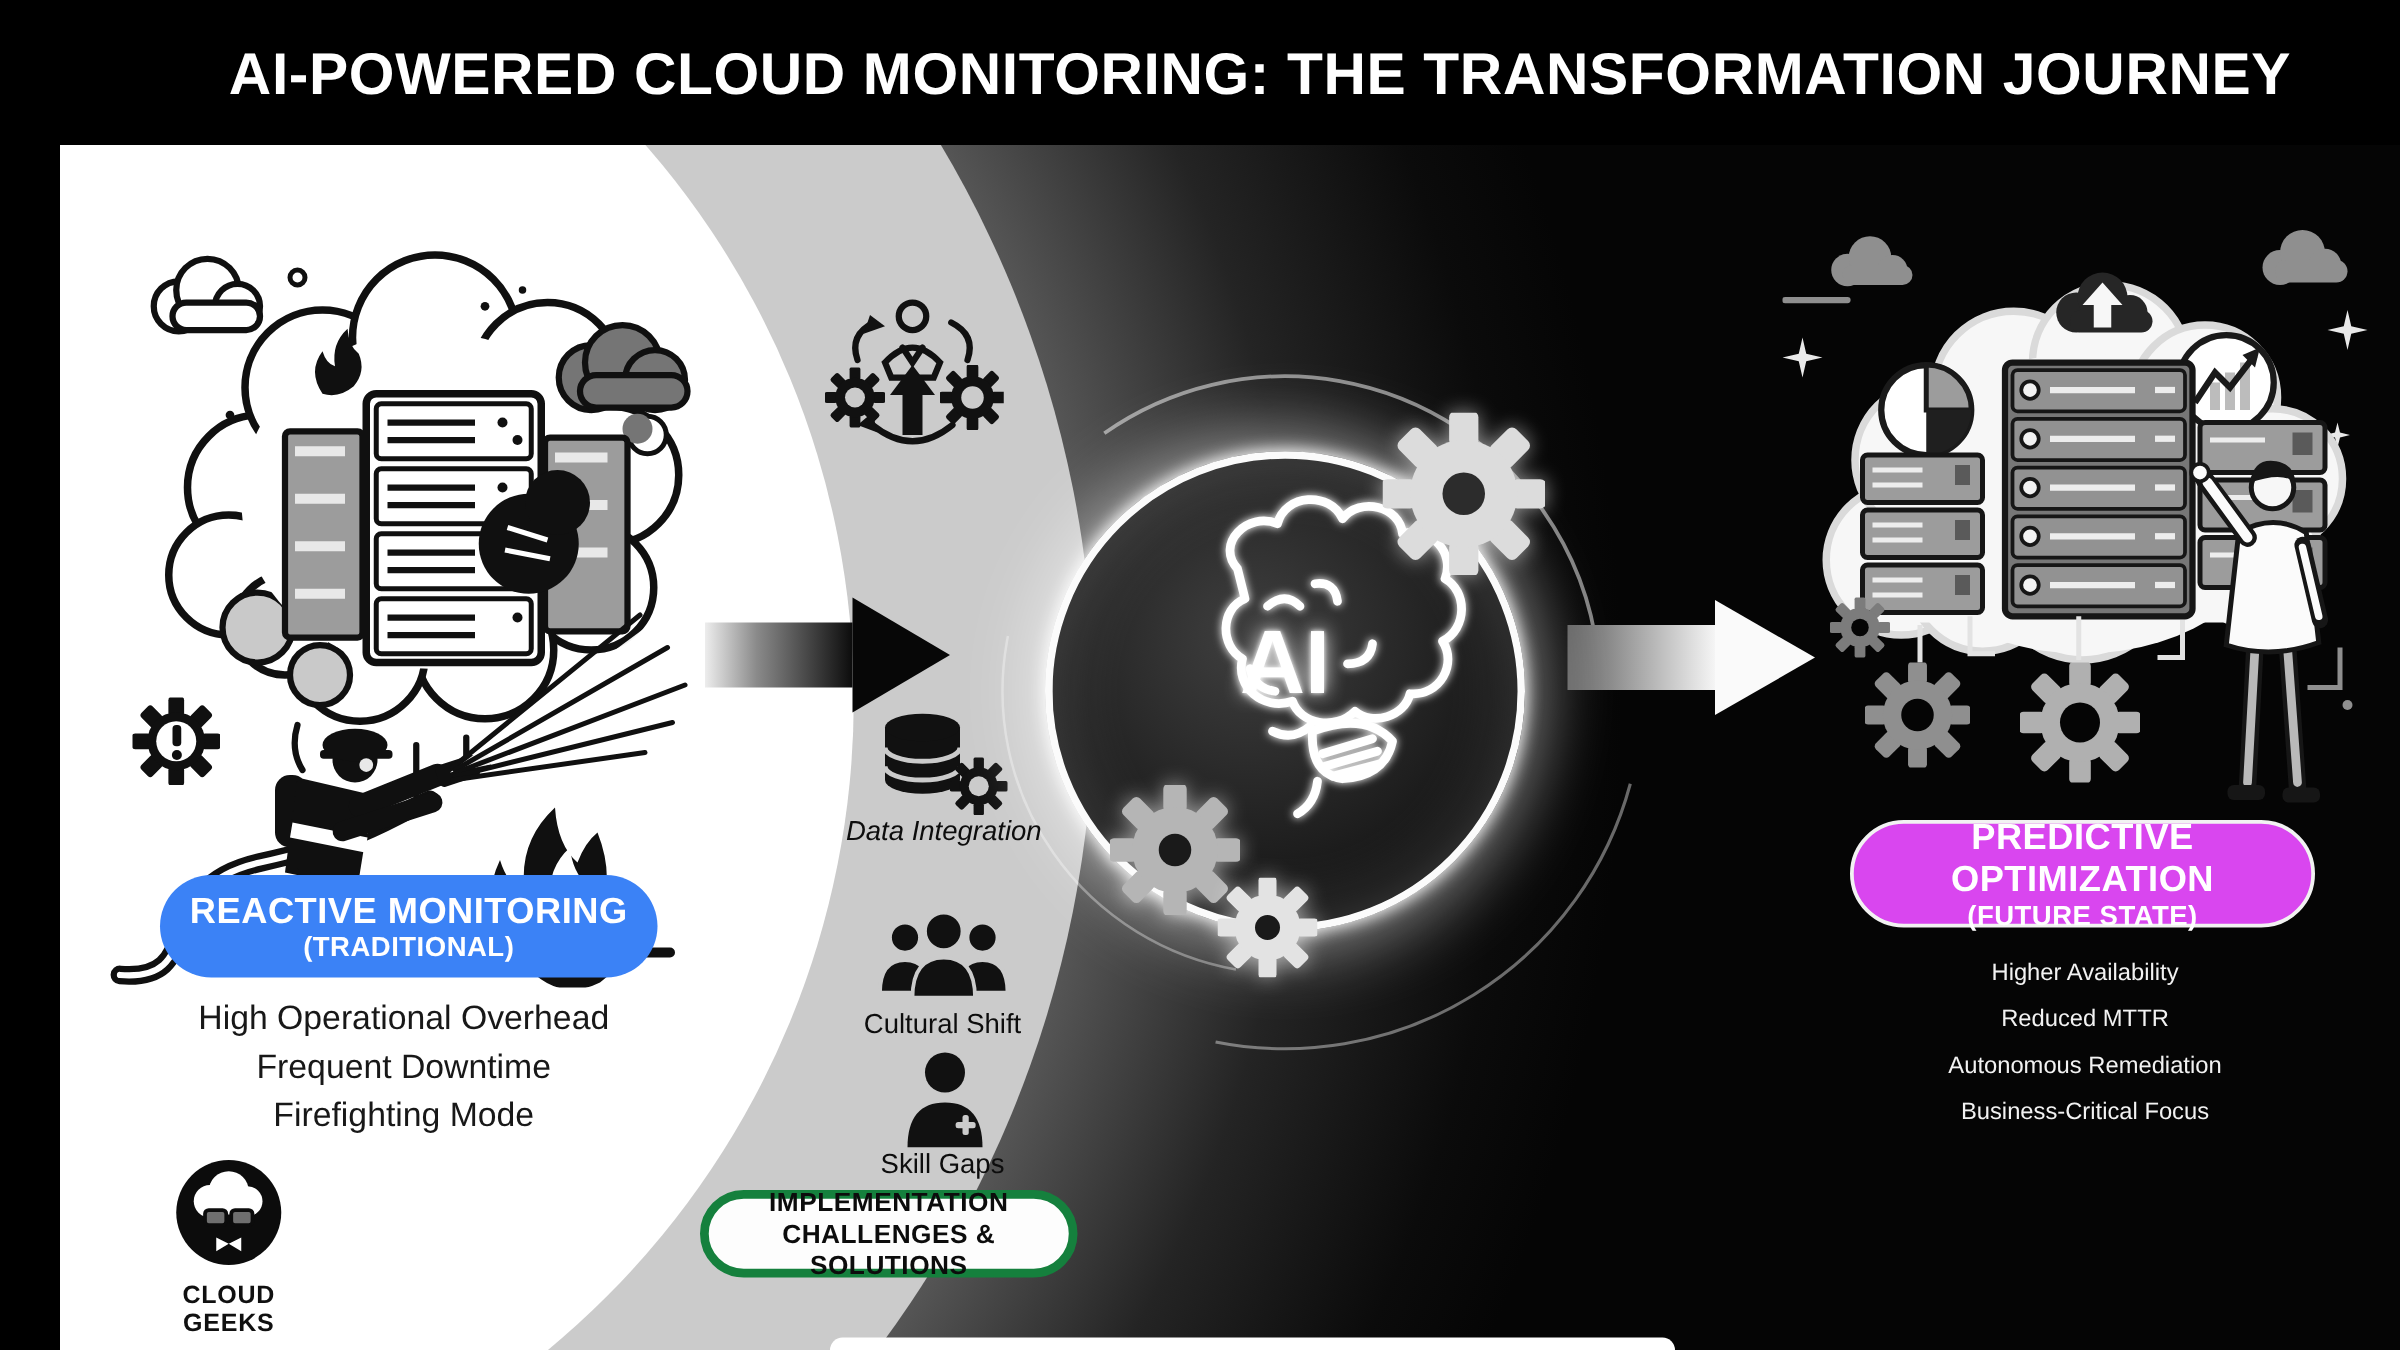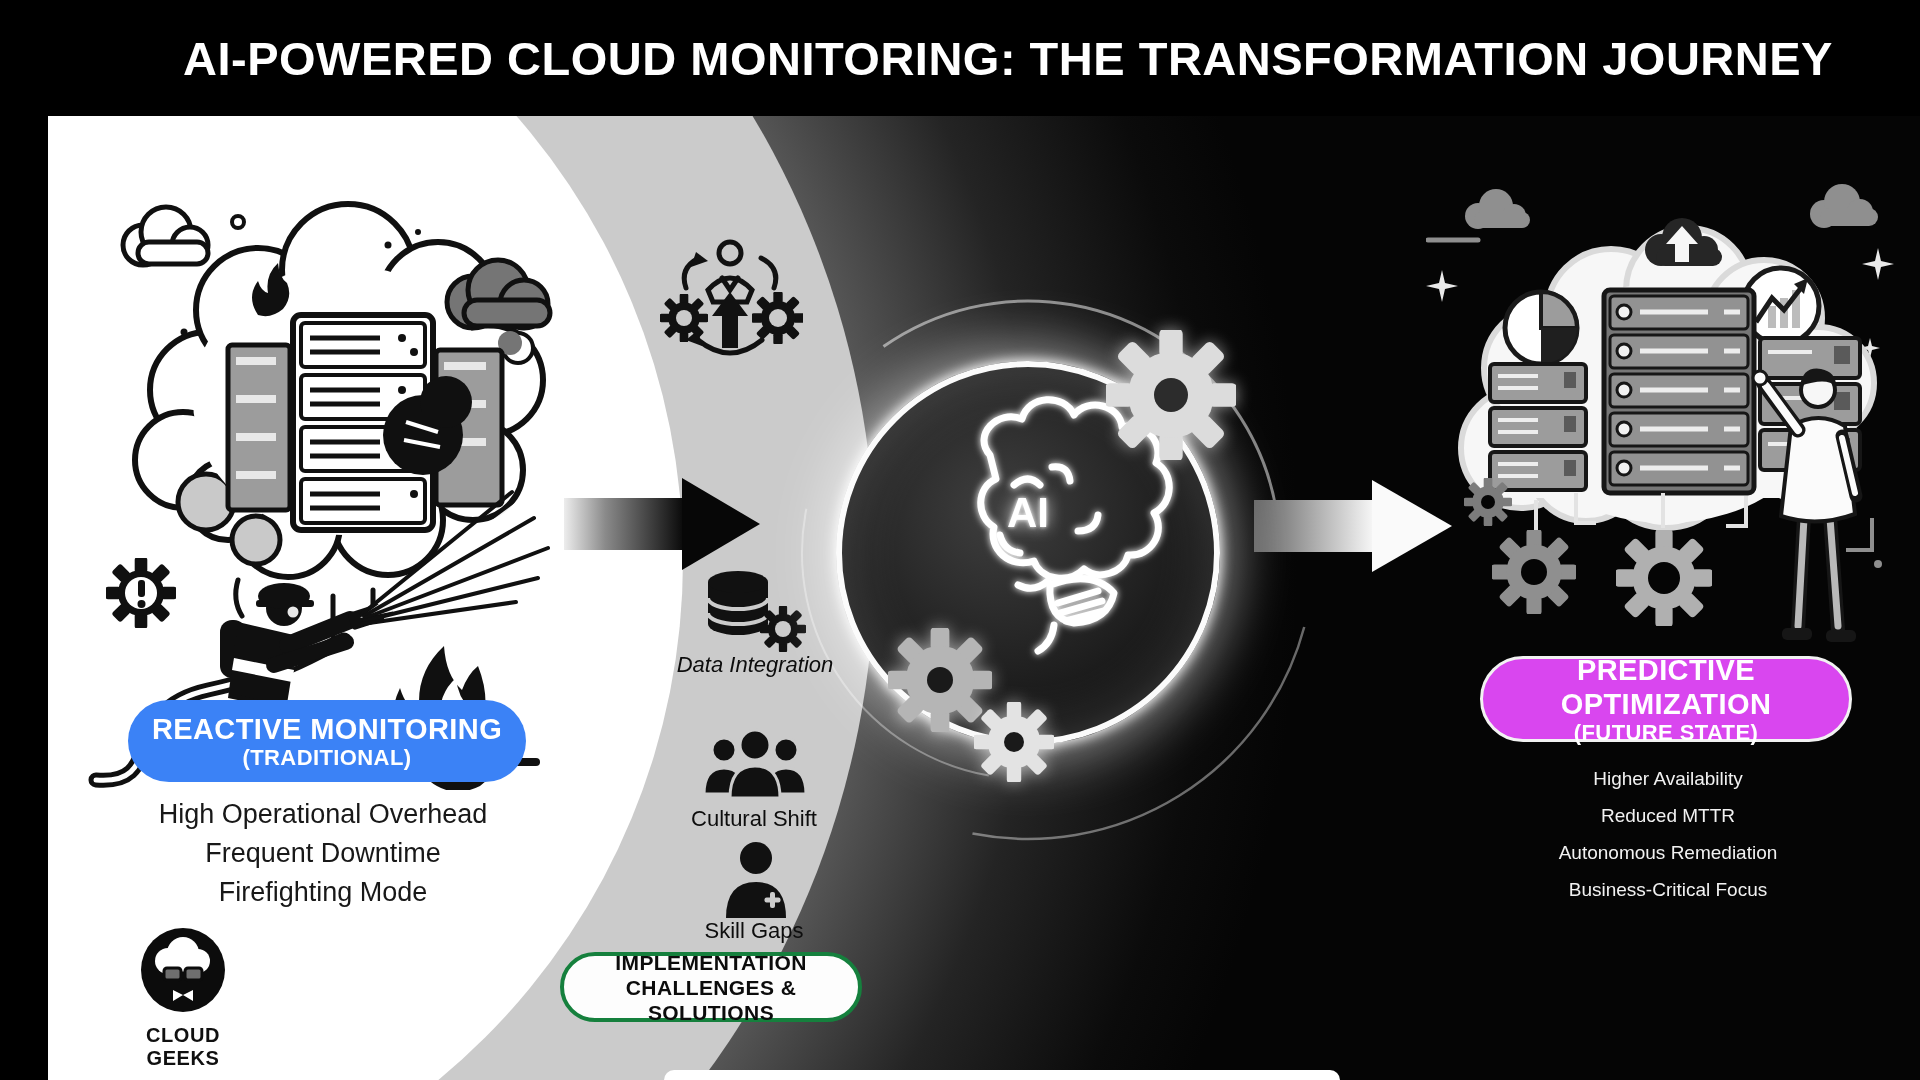--- a/index.html
+++ b/index.html
@@ -12,21 +12,21 @@
 
   
   .titlebar { position:absolute; left:0; top:0; width:1920px; height:116px; background:#000;
               display:flex; align-items:center; justify-content:center; z-index:5; }
   .titlebar h1 { color:#fff; font-size:47px; font-weight:700; letter-spacing:.5px; white-space:nowrap; }
 
   
   .pill { position:absolute; display:flex; flex-direction:column; align-items:center; justify-content:center; z-index:6; text-align:center; }
   .pill-dark { background:#3b82f6; color:#fff; border-radius:48px; }
   .pill-dark.bordered { border:3px solid #f2f2f2; background:#d946ef; }
-  .pill-light { background:#fdfdfd; color:#0c0c0c; border-radius:40px; border:4px solid #15803d; }
+  .pill-light { background:#fdfdfd; color:#0c0c0c; border-radius:40px; border:7px solid #15803d; }
   .pill .l1 { font-weight:700; font-size:29px; letter-spacing:.4px; line-height:34px; }
   .pill .l2 { font-weight:700; font-size:22px; letter-spacing:.4px; line-height:24px; }
 
   #pill-reactive   { left:80px;  top:700px; width:398px; height:82px; }
   #pill-ai         { left:800px; top:812px; width:406px; height:84px; }
   #pill-predictive { left:1432px;top:656px; width:372px; height:86px; }
   #pill-impl       { left:512px; top:952px; width:302px; height:70px; z-index:7; }
   #pill-impl .l1, #pill-impl .l2 { font-size:21px; line-height:25px; font-weight:700; }
 
   
@@ -51,21 +51,21 @@
   #arrow2 .tail { background:linear-gradient(to right,#606060,#f5f5f5); }
   #arrow2 .head { border-left:80px solid #fafafa; }
 
   
   #hub { left:788px; top:361px; width:384px; height:384px; border-radius:50%;
          background:radial-gradient(circle at 42% 38%, #3f3f3f, #141414 72%);
          border:6px solid #fbfbfb;
          box-shadow:0 0 55px 14px rgba(255,255,255,.5), 0 0 12px 2px rgba(255,255,255,.9), inset 0 0 60px rgba(255,255,255,.18);
          z-index:5; }
   #hub-ai-label { position:absolute; left:0; right:0; top:122px; text-align:center; color:#fff;
-                  font-size:42px; font-weight:700; text-shadow:0 0 16px #fff, 0 0 4px #fff; z-index:7; }
+                  font-size:72px; font-weight:700; text-shadow:0 0 16px #fff, 0 0 4px #fff; z-index:7; }
 
   .glow-gear { z-index:6; filter:drop-shadow(0 0 8px rgba(255,255,255,.55)); }
 
   
   #pill-adv { left:1388px; top:926px; width:452px; height:96px; background:#fbfbfb; border-radius:48px;
               display:flex; align-items:center; z-index:6; }
   #pill-adv .icon-wrap { width:96px; display:flex; justify-content:center; margin-left:14px; }
   #pill-adv .txt { color:#0c0c0c; font-weight:700; font-size:27px; line-height:31px; letter-spacing:.2px; }
 
   

